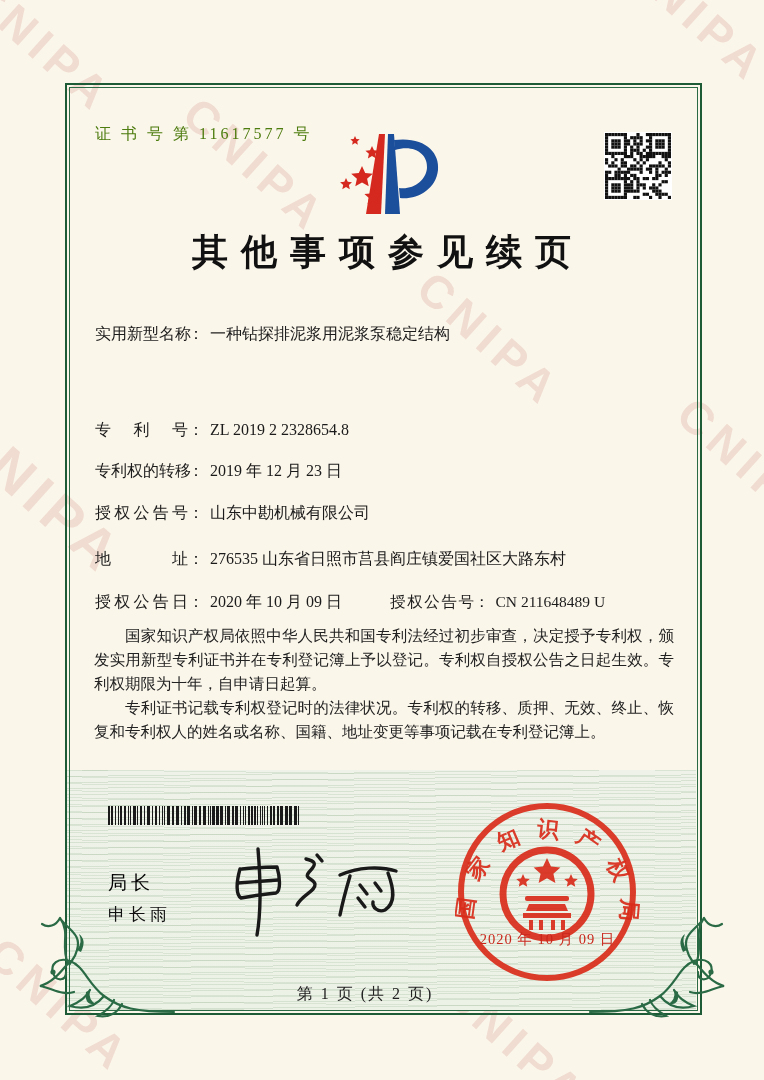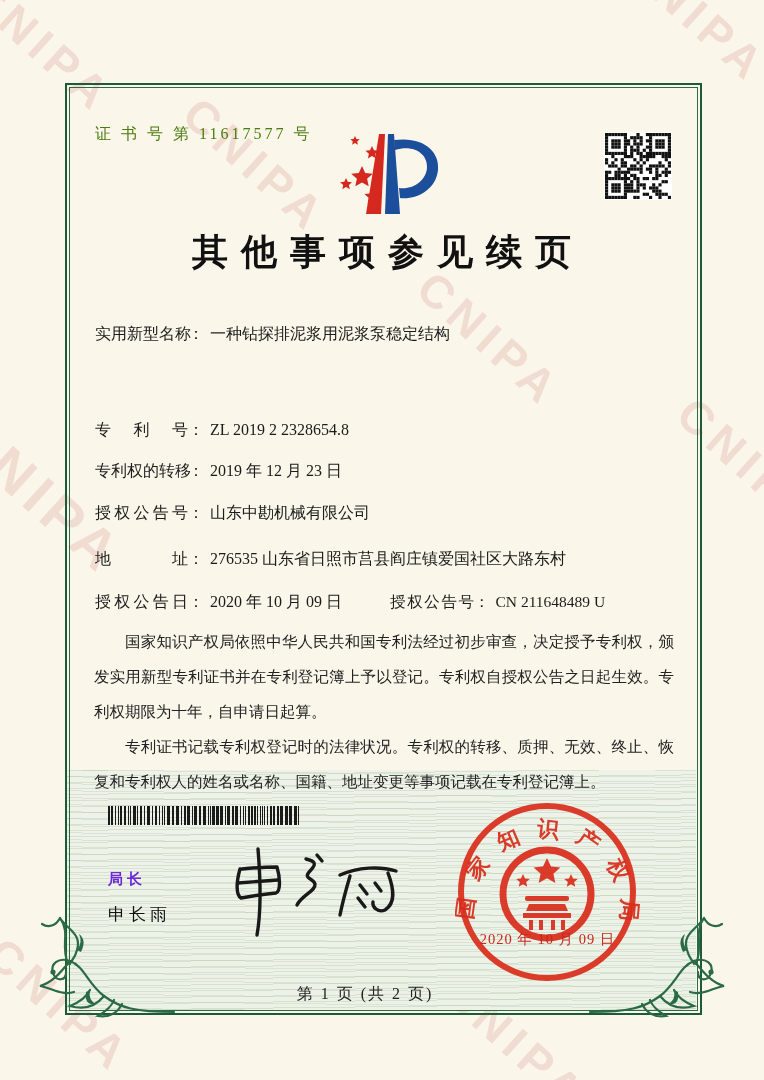--- a/index.html
+++ b/index.html
@@ -32,33 +32,33 @@
   .field{position:absolute;left:95px;font-size:16px;color:#1b1b1b;white-space:nowrap;}
   .flabel{display:inline-block;width:93px;text-align:justify;text-align-last:justify;vertical-align:bottom;}
   .fcolon{display:inline-block;margin-right:6px;}
   .f0{top:324px;} .f1{top:372px;} .f2{top:420px;} .f3{top:461px;}
   .f4{top:503px;} .f5{top:549px;} .f6{top:592px;}
   .grant-no{position:absolute;left:390px;top:592px;font-size:15.5px;color:#1b1b1b;white-space:nowrap;}
   .grant-no .flabel{width:84px;}
 
   
   .body-text{position:absolute;left:94px;top:624px;width:580px;font-size:15.5px;
-             line-height:35px;color:#222;text-align:justify;}
+             line-height:24px;color:#222;text-align:justify;}
   .body-text p{margin:0;text-indent:2em;}
 
   
   .band{position:absolute;left:67px;top:770px;width:629px;height:241px;
         background:
           repeating-linear-gradient(179.3deg,rgba(170,195,165,.35) 0 1px,transparent 1px 6px),
           repeating-linear-gradient(180.7deg,rgba(170,195,165,.30) 0 1px,transparent 1px 7px),
           linear-gradient(#eef2e8,#edf2e7);}
 
   .barcode{position:absolute;left:108px;top:806px;}
-  .officer-title{position:absolute;left:108px;top:870px;font-size:15px;color:#6d28d9;
-                 font-family:"Liberation Sans","DejaVu Sans",sans-serif;letter-spacing:4px;font-weight:bold;}
+  .officer-title{position:absolute;left:108px;top:870px;font-size:19px;color:#000000;
+                 font-family:"Liberation Sans","DejaVu Sans",sans-serif;letter-spacing:4px;}
   .officer-name{position:absolute;left:108px;top:903px;font-size:17px;color:#111;
                 font-family:"Liberation Sans","DejaVu Sans",sans-serif;letter-spacing:4px;}
   .signature{position:absolute;left:222px;top:833px;}
 
   
   .seal{position:absolute;left:455px;top:800px;width:185px;height:185px;}
   .seal-date{position:absolute;left:455px;top:930px;width:185px;text-align:center;
              font-size:14.5px;color:#c9271c;letter-spacing:1px;white-space:nowrap;}
 
   .page-footer{position:absolute;left:65px;top:984px;width:600px;text-align:center;

